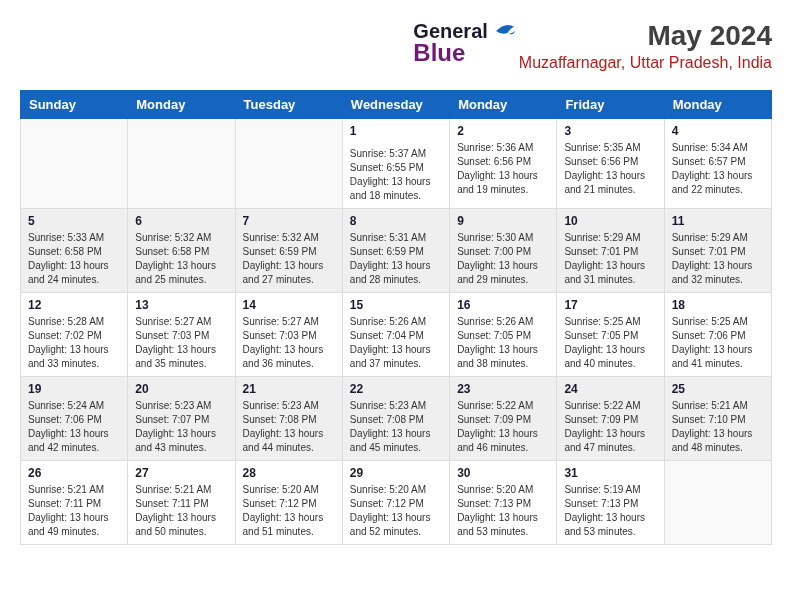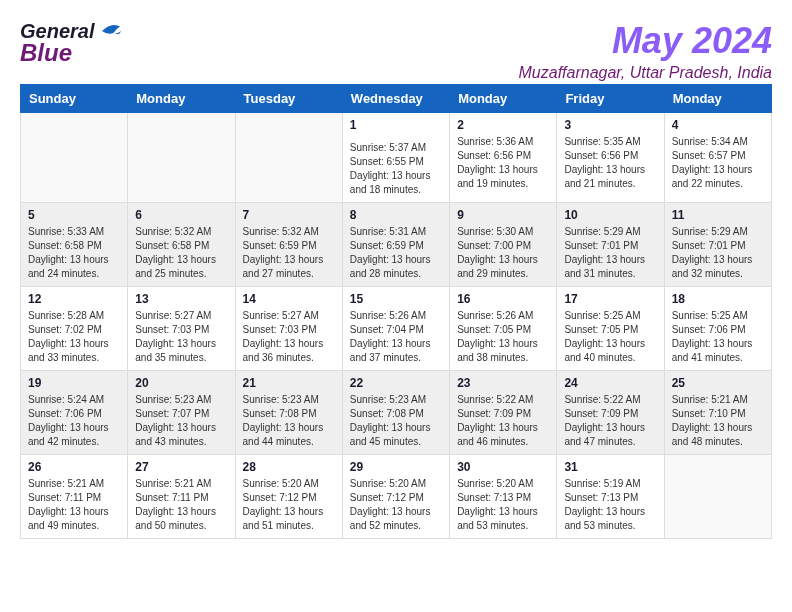--- a/index.html
+++ b/index.html
@@ -5,50 +5,49 @@
     * { box-sizing: border-box; margin: 0; padding: 0; }
     body {
       font-family: Arial, sans-serif;
       background: #fff;
       width: 792px;
       min-height: 612px;
       padding: 20px;
     }
     .header-area {
       display: flex;
-      justify-content: space-between;
+      justify-content: flex-end;
       align-items: flex-start;
-      margin-bottom: 2px;
-      font-style: italic;
+      margin-bottom: 18px;
     }
     .logo {
       display: flex;
       flex-direction: column;
       align-items: flex-start;
     }
     .logo-icon {
       width: 28px;
       height: 18px;
       margin-left: 4px;
     }
     .logo-row {
       display: flex;
       align-items: center;
     }
     .title-area {
       text-align: right;
     }
     .main-title {
-      font-size: 36px;
+      font-size: 28px;
       font-weight: bold;
-      color: #8b5cf6;
+      color: #404040;
     }
     .subtitle {
       font-size: 16px;
-      color: #701a75;
+      color: #b91c1c;
       margin-top: 2px;
     }
     .calendar {
       width: 100%;
       border-collapse: collapse;
       border: 1px solid #3b82f6;
     }
     .calendar th {
       background-color: #1565C0;
       color: #fff;

